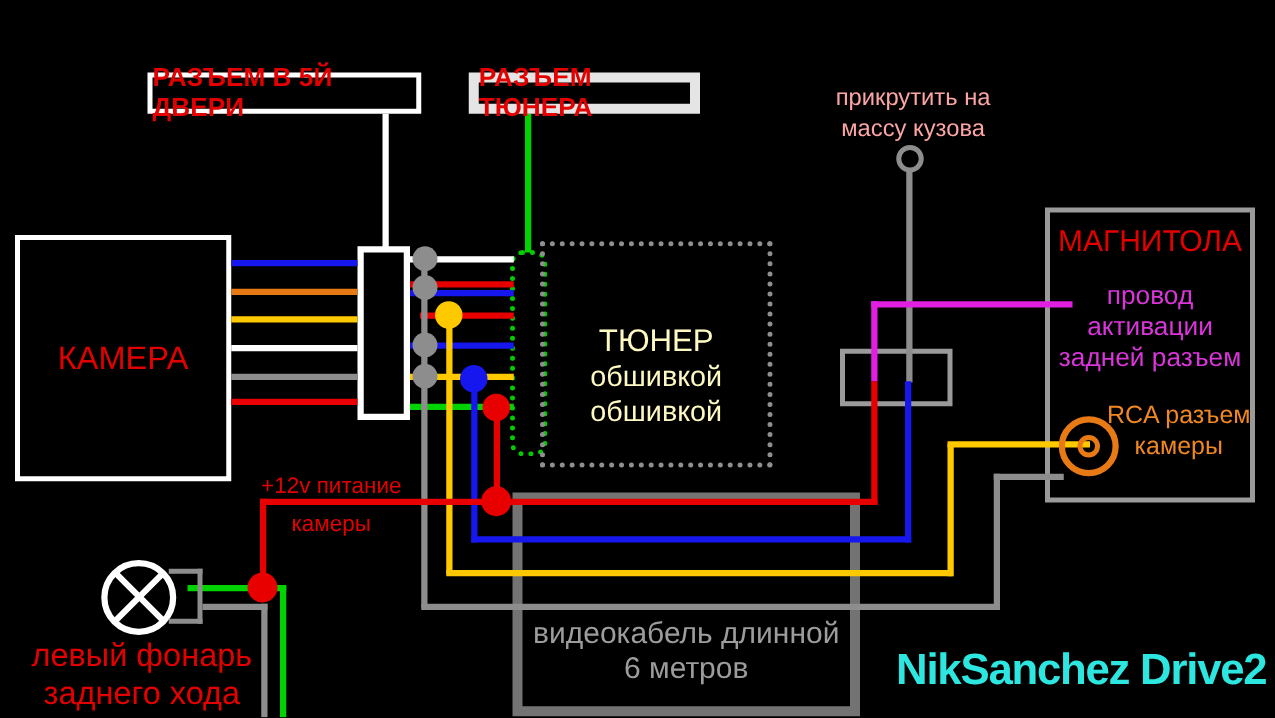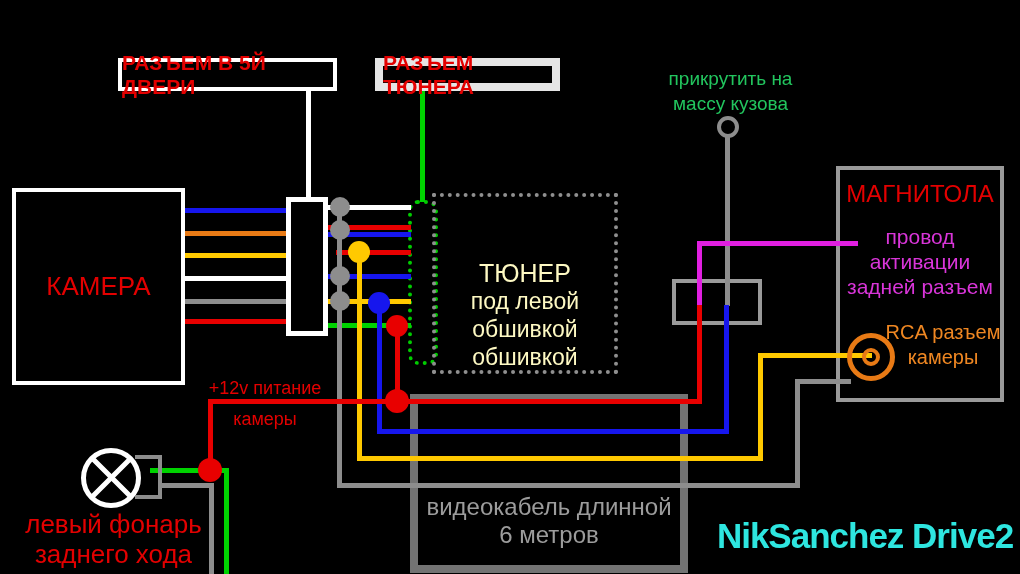--- a/index.html
+++ b/index.html
@@ -15,21 +15,21 @@
     text-shadow:0 0 2px #5a0000;z-index:6;
   }
   .label-box{
     box-sizing:border-box;height:33px;display:flex;align-items:center;justify-content:center;
     font-size:21px;font-weight:700;color:#e30000;z-index:6;background:#000;
   }
   #label-door{left:118px;top:58px;width:219px;border:4px solid #ffffff;}
   #label-tuner{left:375px;top:58px;width:185px;border:8px solid #e5e5e5;}
   .ground-note{
     left:638px;top:66px;width:185px;text-align:center;
-    font-size:19px;line-height:25px;color:#22c55e;z-index:6;
+    font-size:19px;line-height:25px;color:#fca5a5;z-index:6;
   }
   
   .camera-box{
     left:12px;top:188px;width:173px;height:197px;box-sizing:border-box;
     border:4px solid #ffffff;display:flex;align-items:center;justify-content:center;
     color:#e30000;font-size:26px;z-index:1;
   }
   .door-connector{
     left:286px;top:197px;width:42px;height:139px;box-sizing:border-box;
     border:5px solid #ffffff;background:#000;z-index:1;
@@ -111,21 +111,20 @@
   <div class="abs camera-box">
     <span>КАМЕРА</span>
   </div>
 
   <div class="abs door-connector"></div>
 
   <div class="abs green-plug"></div>
 
   <div class="abs tuner-box">
     <div class="t1">ТЮНЕР</div>
-    <div>под левой</div>
     <div>обшивкой</div>
     <div>обшивкой</div>
   </div>
 
   <div class="abs mid-connector"></div>
 
   <div class="abs magnitola-box">
     <div class="magnitola-title">МАГНИТОЛА</div>
     <div class="magnitola-activation">
       <div>провод активации</div>

